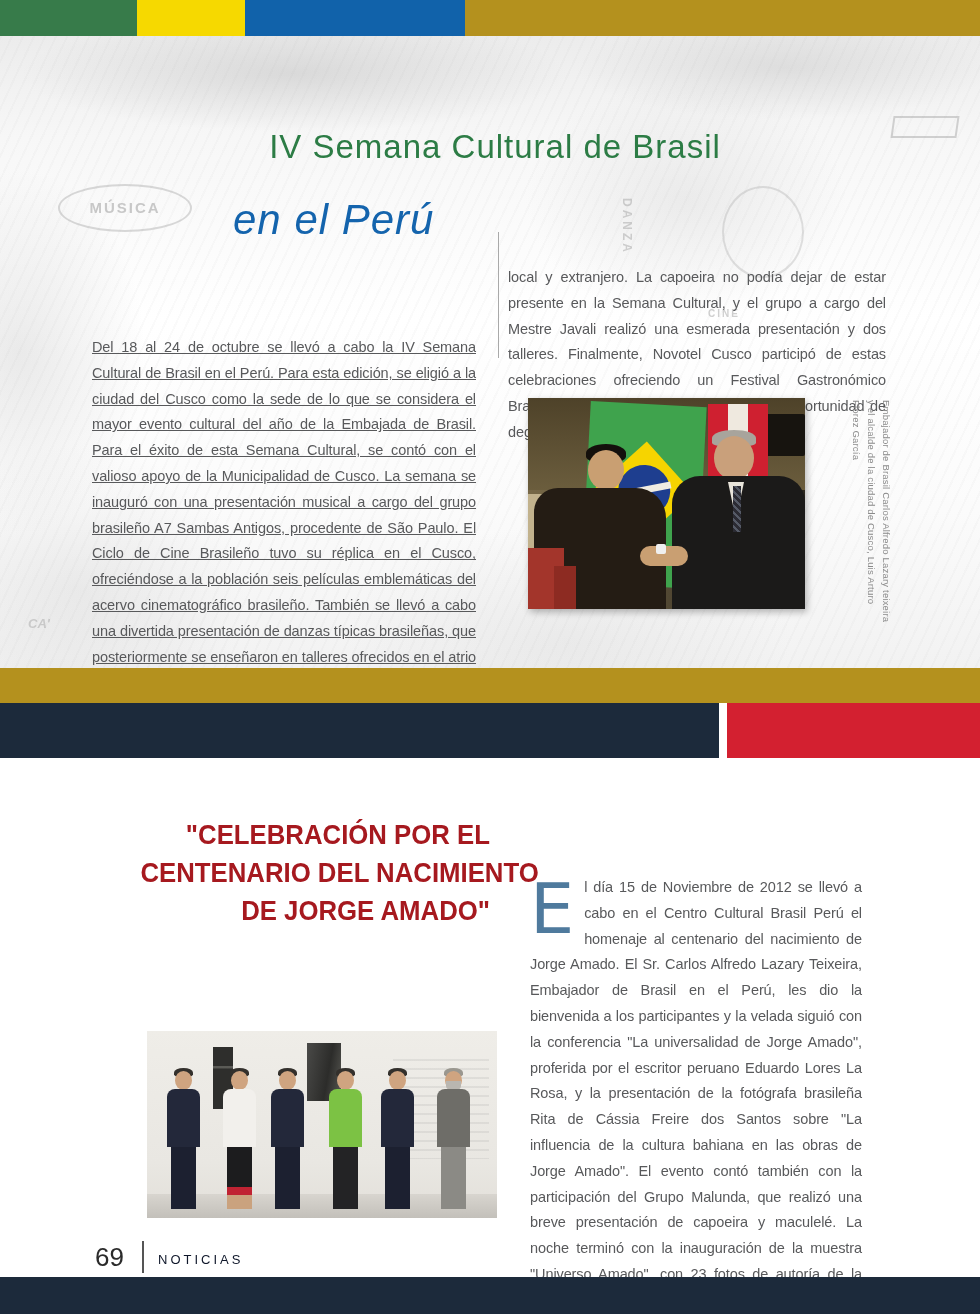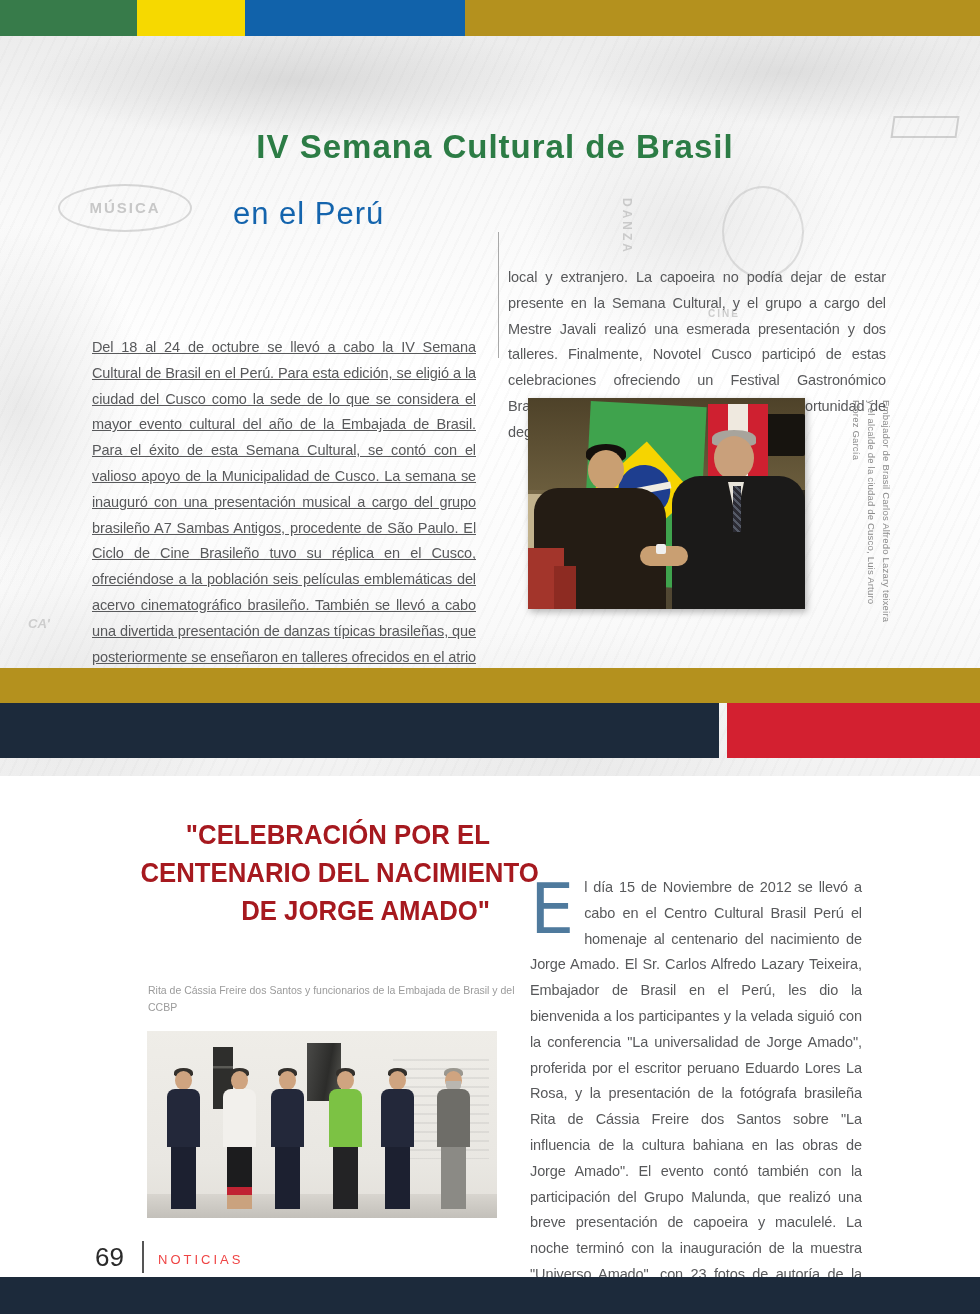--- a/index.html
+++ b/index.html
@@ -8,21 +8,21 @@
   .page { position:relative; width:980px; height:1314px; background:#ffffff; overflow:hidden; }
 
   
   .stripe { position:absolute; top:0; height:36px; }
   .stripe.green  { left:0;   width:137px; background:#377b4a; }
   .stripe.yellow { left:137px; width:108px; background:#f6d900; }
   .stripe.blue   { left:245px; width:220px; background:#1162aa; }
   .stripe.goldtop{ left:465px; width:515px; background:#b4911e; }
 
   
-  .hero-bg { position:absolute; left:0; top:36px; width:980px; height:740px;
+  .hero-bg { position:absolute; left:0; top:36px; width:980px; height:632px;
     background:
       radial-gradient(ellipse 420px 90px at 30% 6%, rgba(175,175,175,.35), transparent 65%),
       radial-gradient(ellipse 320px 80px at 80% 5%, rgba(180,180,180,.30), transparent 65%),
       radial-gradient(ellipse 180px 260px at 2% 50%, rgba(180,180,180,.28), transparent 70%),
       radial-gradient(ellipse 230px 170px at 70% 26%, rgba(190,190,190,.25), transparent 70%),
       radial-gradient(ellipse 240px 210px at 8% 88%, rgba(185,185,185,.22), transparent 70%),
       radial-gradient(ellipse 320px 170px at 58% 96%, rgba(190,190,190,.18), transparent 70%),
       linear-gradient(180deg, #ececec 0%, #f7f7f7 16%, #ffffff 45%, #fbfbfb 75%, #f2f2f2 100%);
   }
   .hero-bg::after { content:""; position:absolute; inset:0;
@@ -38,21 +38,21 @@
     border:2px solid rgba(160,160,160,.3); border-radius:50%; }
   .bgw-cine { left:708px; top:272px; font-size:10px; letter-spacing:2px; color:rgba(150,150,150,.45); }
   .bgw-ca { left:28px; top:580px; font-size:13px; font-style:italic; color:rgba(150,150,150,.4); }
   .bgw-stamp { position:absolute; left:892px; top:80px; width:66px; height:22px;
     border:2px solid rgba(175,175,175,.55); transform:skewX(-8deg);
     color:rgba(175,175,175,.6); font-size:10px; text-align:center; line-height:18px; }
 
   
   .a1-title1 { position:absolute; left:250px; top:128px; width:490px; text-align:center;
     font-size:33px; color:#2c7c45; letter-spacing:1px; }
-  .a1-title2 { position:absolute; left:233px; top:196px; font-size:31px; color:#1464ad; letter-spacing:1px; }
+  .a1-title2 { position:absolute; left:233px; top:196px; font-size:42px; color:#1464ad; letter-spacing:1px;font-style:italic; }
   .body-text { color:#58595b; font-size:14.5px; line-height:25.8px; text-align:justify; letter-spacing:-0.1px;margin-top:39px; }
   .a1-left  { position:absolute; left:92px;  top:296px; width:384px;text-decoration:underline; }
   .a1-right { position:absolute; left:508px; top:226px; width:378px; }
   .a1-divider { position:absolute; left:498px; top:232px; width:1px; height:126px; background:#a9a9a9; }
 
   
   .photo1 { position:absolute; left:528px; top:398px; width:277px; height:211px; overflow:hidden;
     box-shadow:2px 3px 7px rgba(0,0,0,.28); background:linear-gradient(100deg,#7a6b49 0%,#5d5138 45%,#3a3428 78%,#262219 100%); }
   .p1-top { position:absolute; left:0; top:0; width:277px; height:92px;
     background:linear-gradient(180deg,#4e4229,#6b5d3d); }
@@ -128,21 +128,21 @@
   .f4 .fg-torso { background:#7cc244; }
   .f4 .fg-legs { background:#232325; }
   .f6 .fg-torso { background:#6e6d68; }
   .f6 .fg-legs { background:#8b8a85; }
   .f6 .fg-beard { position:absolute; left:15px; top:14px; width:15px; height:10px; border-radius:0 0 50% 50%; background:#b9b6b0; }
   .f6 .fg-hair { background:#9a978f; }
 
   
   .page-num { position:absolute; left:95px; top:1242px; font-size:26px; color:#2b2b2b; }
   .footer-divider { position:absolute; left:142px; top:1241px; width:2px; height:32px; background:#555; }
-  .footer-label { position:absolute; left:158px; top:1252px; font-size:13px; letter-spacing:3px; color:#ef4444; }
+  .footer-label { position:absolute; left:158px; top:1252px; font-size:13px; letter-spacing:3px; color:#0f172a; }
   .bottom-bar { position:absolute; left:0; top:1277px; width:980px; height:37px; background:#1c2a3b; }
 </style>
 </head>
 <body>
 
 <div class="page">
 
   <div class="stripe green"></div>
   <div class="stripe yellow"></div>
   <div class="stripe blue"></div>
@@ -150,21 +150,21 @@
 
   <div class="hero-bg">
     <div class="bg-word bgw-musica">MÚSICA</div>
     <div class="bg-word bgw-danza">DANZA</div>
     <div class="bgw-circle"></div>
     <div class="bg-word bgw-cine">CINE</div>
     <div class="bg-word bgw-ca">CA'</div>
     <div class="bgw-stamp"></div>
   </div>
 
-  <h1 class="a1-title1" style="font-weight:bold;text-align:center;">IV Semana Cultural de Brasil</h1>
+  <h1 class="a1-title1" style="font-weight:normal;text-align:center;">IV Semana Cultural de Brasil</h1>
   <h1 class="a1-title2" style="font-weight:normal;">en el Perú</h1>
 
   <p class="body-text a1-left">Del 18 al 24 de octubre se llevó a cabo la IV Semana Cultural de Brasil en el Perú. Para esta edición, se eligió a la ciudad del Cusco como la sede de lo que se considera el mayor evento cultural del año de la Embajada de Brasil. Para el éxito de esta Semana Cultural, se contó con el valioso apoyo de la Municipalidad de Cusco. La semana se inauguró con una presentación musical a cargo del grupo brasileño A7 Sambas Antigos, procedente de São Paulo. El Ciclo de Cine Brasileño tuvo su réplica en el Cusco, ofreciéndose a la población seis películas emblemáticas del acervo cinematográfico brasileño. También se llevó a cabo una divertida presentación de danzas típicas brasileñas, que posteriormente se enseñaron en talleres ofrecidos en el atrio de la Catedral y en la Plaza Regocijo, para todo el público</p>
   <div class="a1-divider"></div>
   <p class="body-text a1-right">local y extranjero. La capoeira no podía dejar de estar presente en la Semana Cultural, y el grupo a cargo del Mestre Javali realizó una esmerada presentación y dos talleres. Finalmente, Novotel Cusco participó de estas celebraciones ofreciendo un Festival Gastronómico Brasileño, donde los asistentes tuvieron la oportunidad de degustar deliciosos platos típicos brasileños.</p>
 
   <div class="photo1">
     <div class="p1-top"></div>
     <div class="p1-wall"></div>
     <div class="p1-tv"></div>
@@ -197,21 +197,20 @@
   <div class="bar-navy"></div>
   <div class="bar-red"></div>
 
   <div class="a2-title">
     <div>"CELEBRACIÓN POR EL</div>
     <div>CENTENARIO DEL NACIMIENTO</div>
     <div>DE JORGE AMADO"</div>
   </div>
 
   <div class="a2-caption">
-    <div>Rita de Cássia Freire dos Santos y funcionarios de la Embajada de Brasil y del CCBP</div>
   </div>
 
   <div class="photo2">
     <div class="p2-walltext"></div>
     <div class="p2-art p2-art1"></div>
     <div class="p2-art p2-art2"></div>
     <div class="p2-floor"></div>
     <div class="fig f1" style="left:14px">
       <div class="fg-hair"></div>
       <div class="fg-head"></div>

